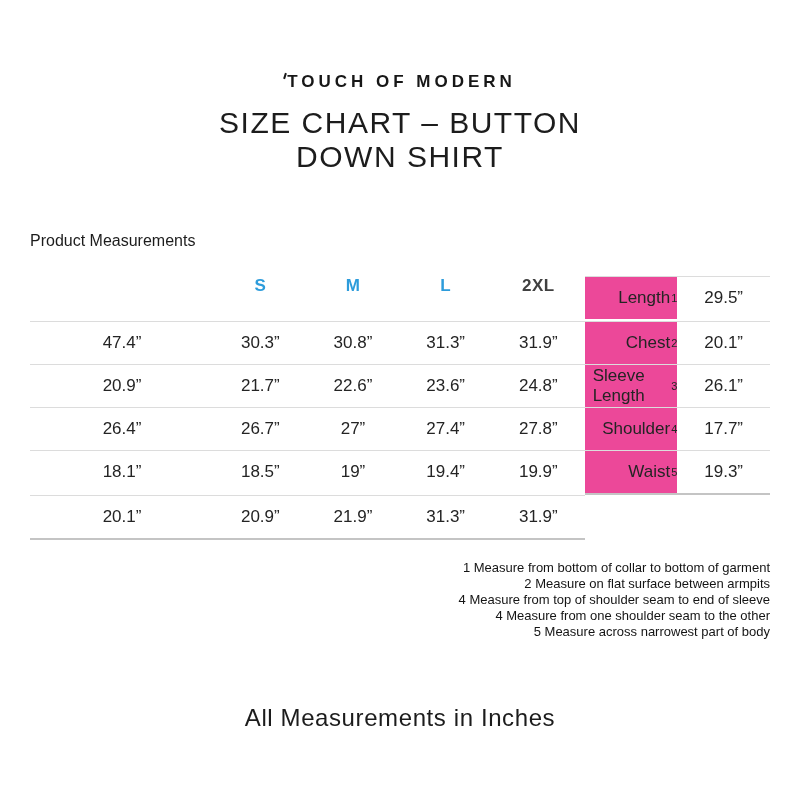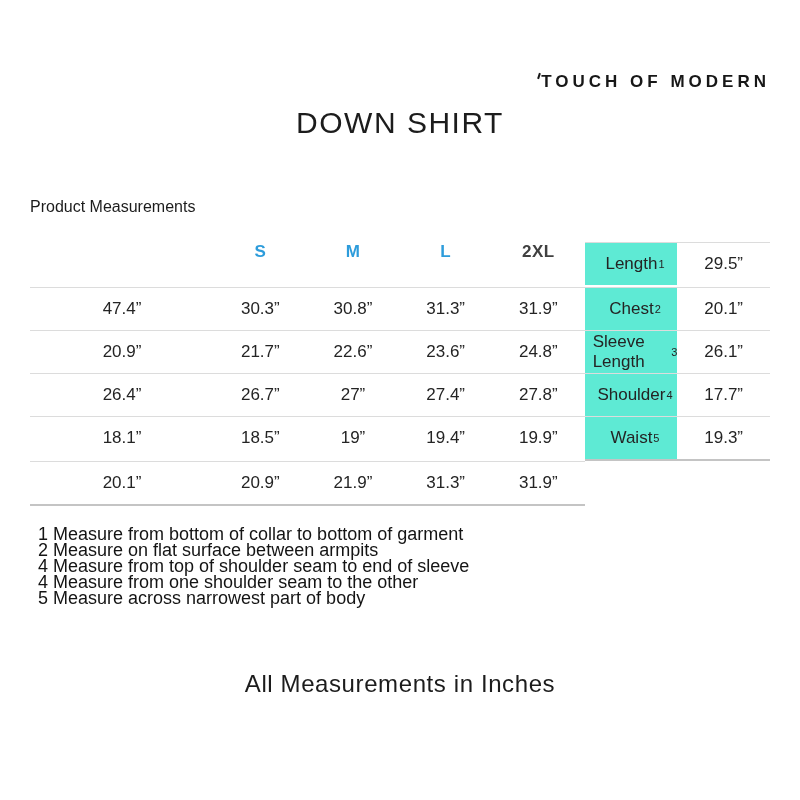--- a/index.html
+++ b/index.html
@@ -16,21 +16,21 @@
   }
   .page {
     width: 740px;
     margin: 0 auto;
     padding-top: 72px;
   }
 
   
   .logo {
     display: flex;
-    justify-content: flex-end;
+    justify-content: center;
     align-items: flex-start;
     font-size: 17px;
     font-weight: 700;
     letter-spacing: 4px;
     color: #171717;
   }
   .logo-mark {
     display: inline-block;
     width: 2px;
     height: 6px;
@@ -73,40 +73,41 @@
   .cell {
     height: 42px;
     display: flex;
     align-items: center;
     justify-content: center;
     font-size: 17px;
     border-top: 1px solid #dcdcdc;
     color: #242424;
   }
   .label-cell {
-    justify-content: center;
+    justify-content: flex-end;
     padding-left: 8px;
-    background: #5eead4;
+    background: #ec4899;
   }
   .trow:last-of-type .cell {
     border-bottom: 2px solid #c4c4c4;
   }
   sup {
     font-size: 11px;
     line-height: 0;
     margin-left: 1px;
   }
 
   
   .footnotes {
     margin-top: 20px;
     padding-left: 8px;
-    font-size: 18px;
+    font-size: 13px;
     line-height: 16px;
     color: #141414;
+    text-align: right;
   }
 
   
   .footer-note {
     margin-top: 64px;
     text-align: center;
     font-size: 24px;
     letter-spacing: 0.6px;
     color: #1c1c1c;
   }
@@ -115,20 +116,21 @@
 <body>
 
 <div class="page">
 
   <div class="logo">
     <span class="logo-mark"></span>
     <span>TOUCH OF MODERN</span>
   </div>
 
   <div class="main-title">
+    <div>SIZE CHART – BUTTON</div>
     <div>DOWN SHIRT</div>
   </div>
 
   <div class="subtitle">Product Measurements</div>
 
   <div class="size-table">
 
     <div class="size-head"></div>
     <div class="size-head" id="accent-0" style="color: rgb(45, 156, 219);">S</div>
     <div class="size-head" id="accent-1" style="color: rgb(45, 156, 219);">M</div>

